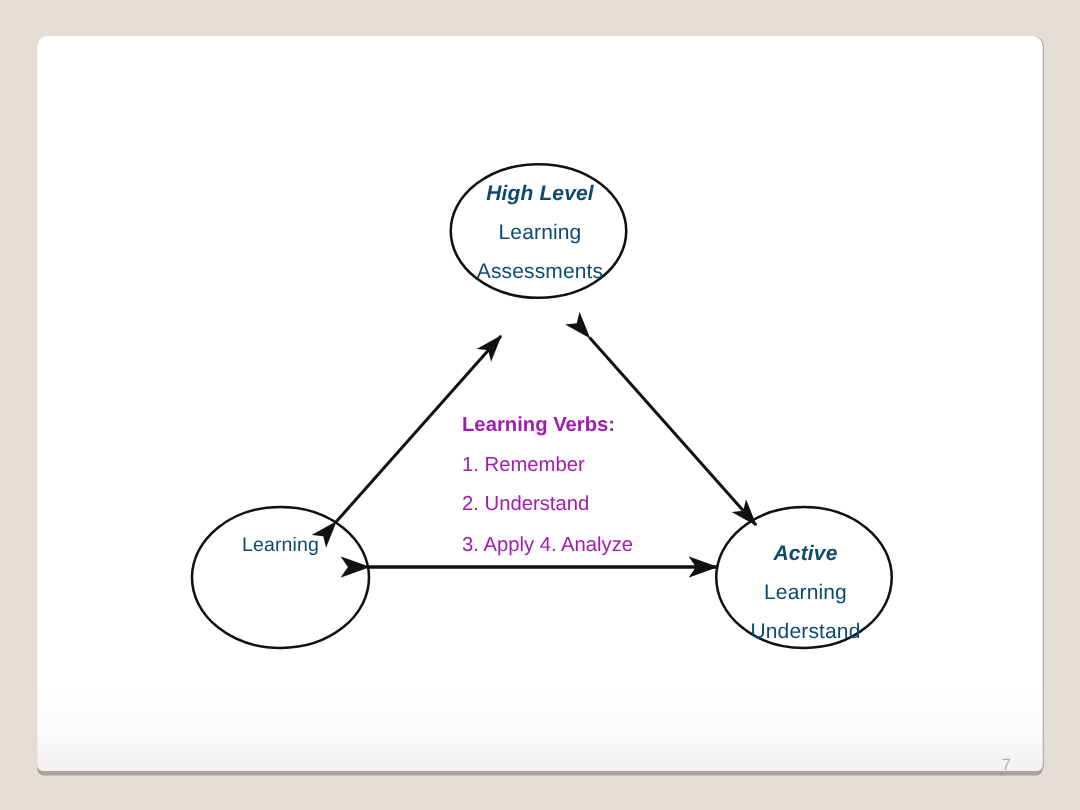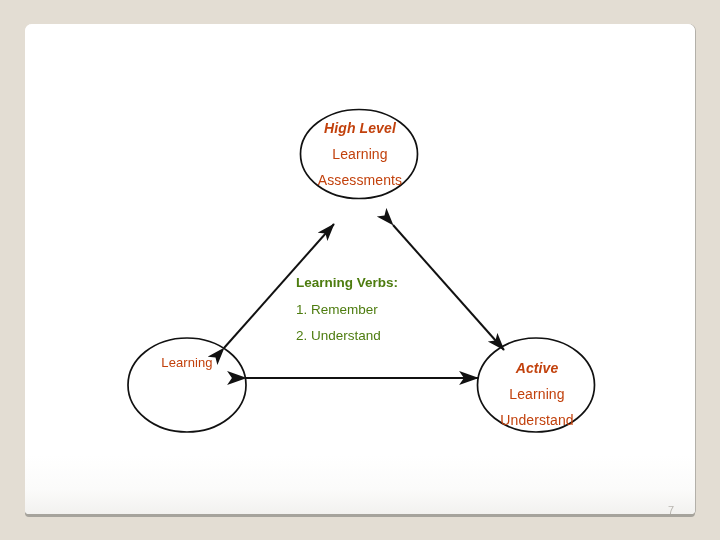--- a/index.html
+++ b/index.html
@@ -47,21 +47,21 @@
     width: 720px;
     height: 540px;
   }
   .diagram svg {
     display: block;
   }
   
   .node-text {
     position: absolute;
     text-align: center;
-    color: #c2410c;
+    color: #0c4a6e;
     line-height: 1;
     user-select: none;
   }
   .node-text .ln {
     display: block;
     font-size: 14px;
     letter-spacing: 0.1px;
     margin-bottom: 12px;
     white-space: nowrap;
   }
@@ -89,24 +89,24 @@
     font-size: 13px;
   }
   #node-right {
     left: 478px;
     top: 361px;
     width: 118px;
   }
   
   #verbs {
     position: absolute;
-    left: 296px;
+    left: 308px;
     top: 276px;
     width: 180px;
-    color: #4d7c0f;
+    color: #a21caf;
     user-select: none;
   }
   #verbs .vline {
     font-size: 13.5px;
     line-height: 1;
     margin-bottom: 13px;
     white-space: nowrap;
   }
   #verbs .vline:last-child {
     margin-bottom: 0;
@@ -167,17 +167,18 @@
   <div class="node-text" id="node-right">
     <span class="ln it">Active</span>
     <span class="ln">Learning</span>
     <span class="ln">Understand</span>
   </div>
 
   <div id="verbs">
     <div class="vline vhead">Learning Verbs:</div>
     <div class="vline">1. Remember</div>
     <div class="vline">2. Understand</div>
+    <div class="vline">3. Apply  4. Analyze</div>
   </div>
 
   <div id="page-number">7</div>
 
 </div>
 
 </body></html>

